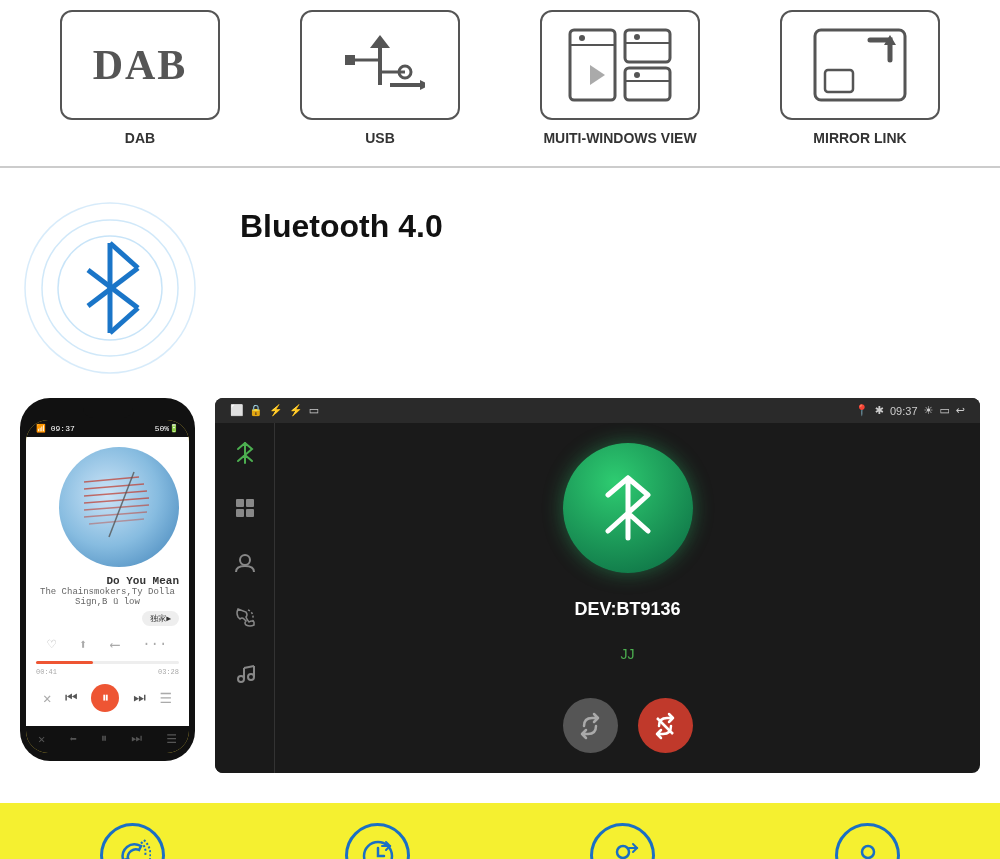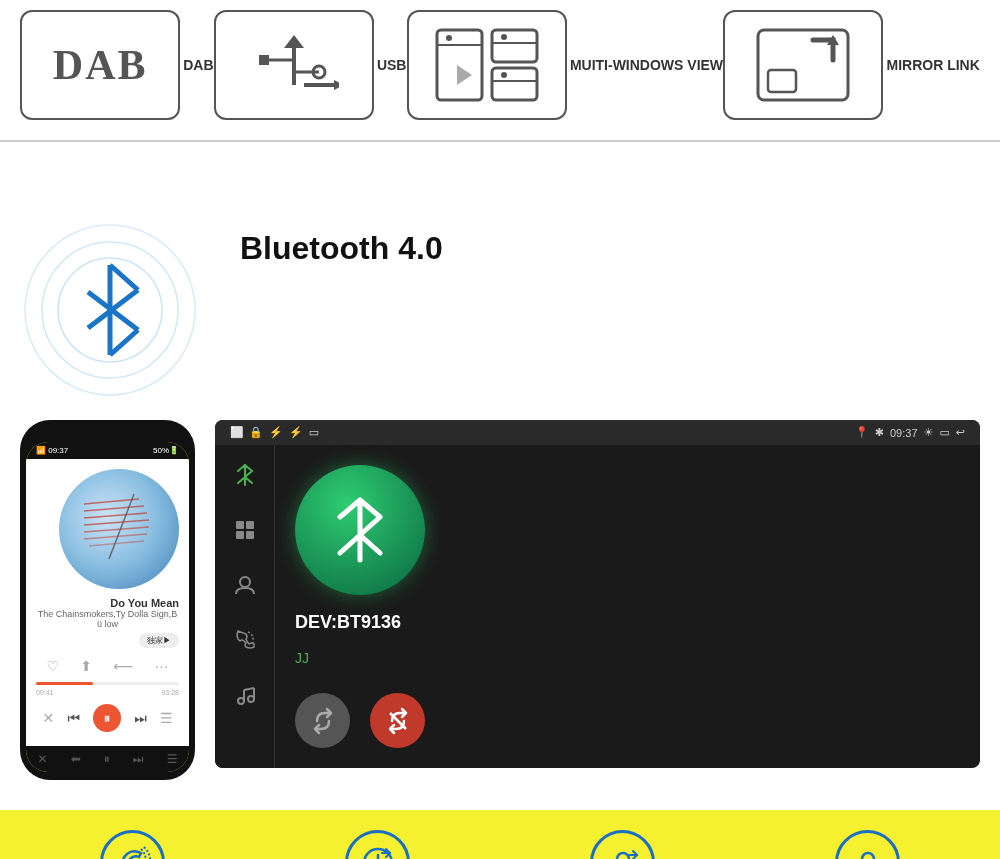--- a/index.html
+++ b/index.html
@@ -14,22 +14,23 @@
     .top-icons {
       display: flex;
       justify-content: space-around;
       align-items: center;
       padding: 10px 20px 20px;
       background: #fff;
       border-bottom: 2px solid #ccc;
     }
     .icon-item {
       display: flex;
-      align-items: center;
-      gap: 3px;
+      flex-direction: column;
+      align-items: center;
+      gap: 10px;
     }
     .icon-box {
       width: 160px;
       height: 110px;
       border: 2px solid #555;
       border-radius: 12px;
       display: flex;
       align-items: center;
       justify-content: center;
     }
@@ -41,21 +42,20 @@
     }
 
     
     .bluetooth-section {
       background: #fff;
       padding: 30px 20px;
       display: flex;
       flex-direction: column;
       align-items: center;
       position: relative;
-      margin-top: 48px;
     }
     .bt-top {
       display: flex;
       width: 100%;
       align-items: flex-start;
       justify-content: flex-start;
       margin-bottom: 20px;
     }
     .bt-logo-area {
       position: relative;
@@ -103,20 +103,21 @@
       padding: 8px 6px;
       flex-shrink: 0;
       min-height: 345px;
       position: relative;
     }
     .phone-screen {
       background: #fde047;
       border-radius: 22px;
       overflow: hidden;
       width: 100%;
+      font-family: Liberation Mono, monospace;
     }
     .phone-status-bar {
       background: #111;
       display: flex;
       justify-content: space-between;
       padding: 4px 10px;
       font-size: 8px;
       color: #fff;
     }
     .phone-album-area {
@@ -273,24 +274,24 @@
       color: #aaa;
       font-size: 18px;
     }
     .car-sidebar-icon.active {
       color: #4caf50;
     }
     .car-content {
       flex: 1;
       display: flex;
       flex-direction: column;
-      align-items: flex-start;
+      align-items: center;
       justify-content: center;
       padding: 20px;
-      gap: 17px;
+      gap: 26px;
     }
     .bt-circle-big {
       width: 130px;
       height: 130px;
       border-radius: 50%;
       background: radial-gradient(circle at 40% 30%, #2ecc71, #0a6640);
       display: flex;
       align-items: center;
       justify-content: center;
       box-shadow: 0 0 20px rgba(46,204,113,0.4);

